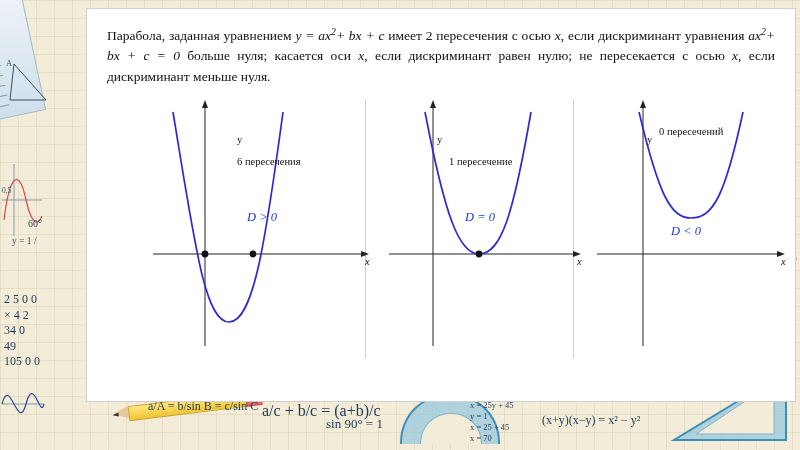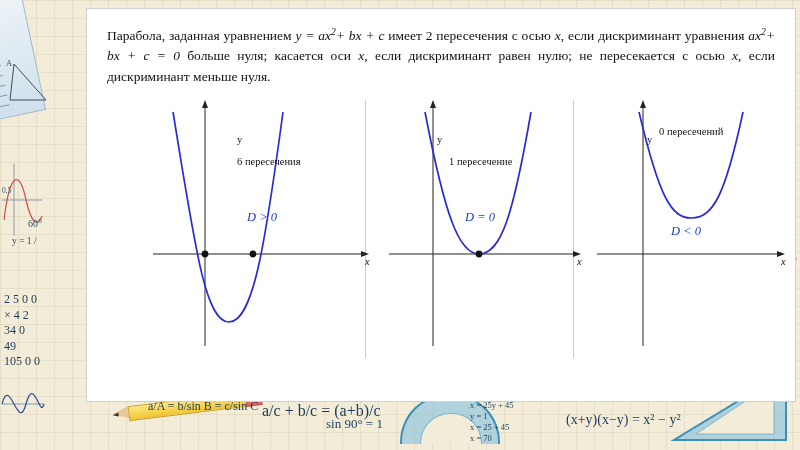--- a/index.html
+++ b/index.html
@@ -161,21 +161,21 @@
   <div class="formula-box" style="left:148px;bottom:36px;font-size:12px">a/A = b/sin B = c/sin C</div>
   <div class="formula-box" style="left:262px;bottom:30px;font-size:16px">a/c + b/c = (a+b)/c</div>
   <div class="formula-box" style="left:326px;bottom:18px;font-size:13px">sin 90° = 1</div>
   <div class="formula-box" style="left:470px;bottom:6px;font-size:8.5px;line-height:1.3">
     <div>y = sin 90</div>
     <div>x = 25y + 45</div>
     <div>y = 1</div>
     <div>x = 25 + 45</div>
     <div>x = 70</div>
   </div>
-  <div class="formula-box" style="left:566px;bottom:22px;font-size:14px">(x+y)(x−y) = x² − y²</div>
+  <div class="formula-box" style="left:542px;bottom:22px;font-size:12px">(x+y)(x−y) = x² − y²</div>
 </div>
 
 <div id="panel">
 
   <div id="statement">
     <span>Парабола, заданная уравнением</span>
     <span class="math"><span>y = ax</span><span class="sup">2</span><span>+ bx + c</span></span>
     <span>имеет 2 пересечения с осью</span>
     <span class="math">x</span><span>, если дискриминант уравнения</span>
     <span class="math"><span>ax</span><span class="sup">2</span><span>+ bx + c = 0</span></span>

